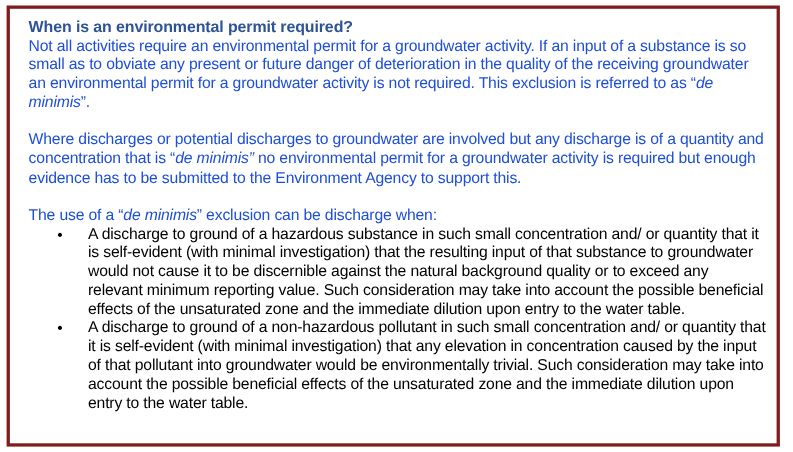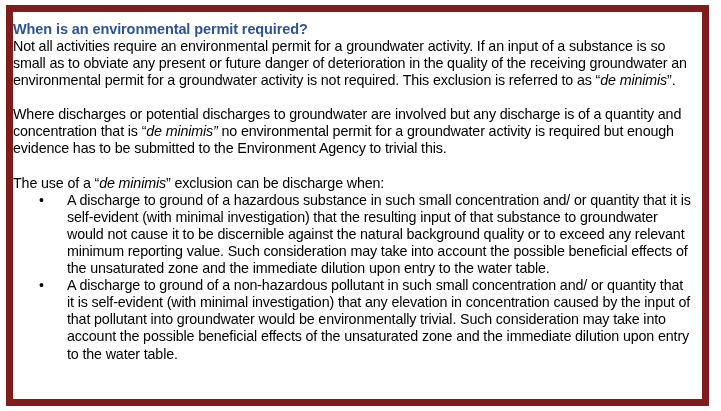--- a/index.html
+++ b/index.html
@@ -23,36 +23,36 @@
   }
 
   
   .callout-box {
     position: absolute;
     left: 6px;
     top: 5px;
     width: 703px;
     height: 401px;
     box-sizing: border-box;
-    border: 7px solid #7f1d1d;
+    border: 3px solid #7f1d1d;
     background: #ffffff;
-    padding: 9px 9px 0 0;
+    padding: 9px 9px 0 17px;
   }
 
   .callout-heading {
     color: #2e5395;
     font-weight: bold;
     font-size: 14.5px;
     line-height: 17px;
     margin: 0 0 0 0;
     letter-spacing: -0.1px;
   }
 
   .body-para {
-    color: #000000;
+    color: #1d4ed8;
     font-size: 14.3px;
     line-height: 17.1px;
     margin: 0;
     letter-spacing: -0.15px;
   }
 
   .para-gap {
     height: 17px;
   }
 
@@ -95,21 +95,21 @@
 
     <div class="callout-heading">When is an environmental permit required?</div>
 
     <p class="body-para">
       <span>Not all activities require an environmental permit for a groundwater activity. If an input of a substance is so small as to obviate any present or future danger of deterioration in the quality of the receiving groundwater an environmental permit for a groundwater activity is not required. This exclusion is referred to as “</span><span class="it">de minimis</span><span>”.</span>
     </p>
 
     <div class="para-gap"></div>
 
     <p class="body-para">
-      <span>Where discharges or potential discharges to groundwater are involved but any discharge is of a quantity and concentration that is “</span><span class="it">de minimis”</span><span> no environmental permit for a groundwater activity is required but enough evidence has to be submitted to the Environment Agency to trivial this.</span>
+      <span>Where discharges or potential discharges to groundwater are involved but any discharge is of a quantity and concentration that is “</span><span class="it">de minimis”</span><span> no environmental permit for a groundwater activity is required but enough evidence has to be submitted to the Environment Agency to support this.</span>
     </p>
 
     <div class="para-gap"></div>
 
     <p class="body-para">
       <span>The use of a “</span><span class="it">de minimis</span><span>” exclusion can be discharge when:</span>
     </p>
 
     <ul class="bullet-list">
       <li class="bullet-item">

